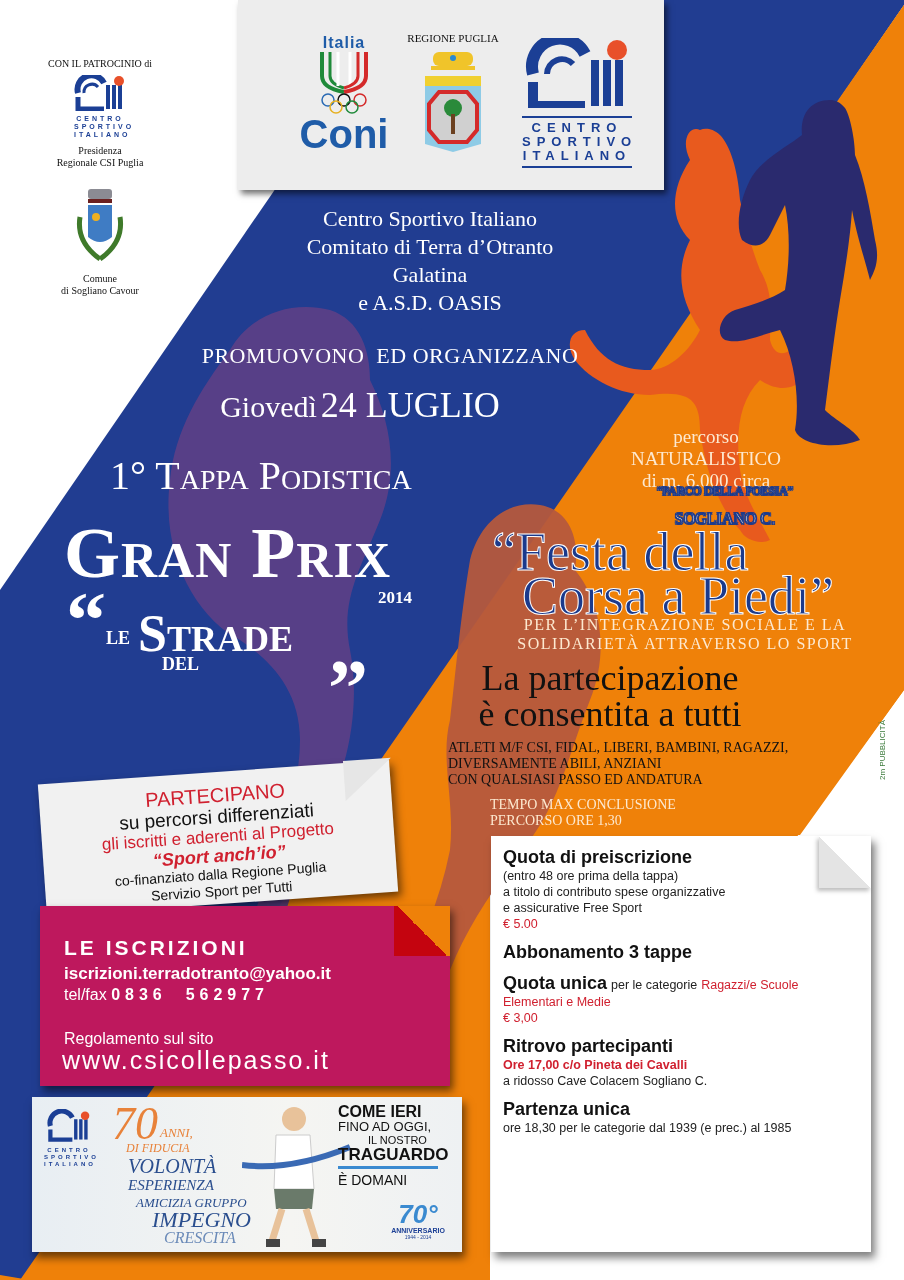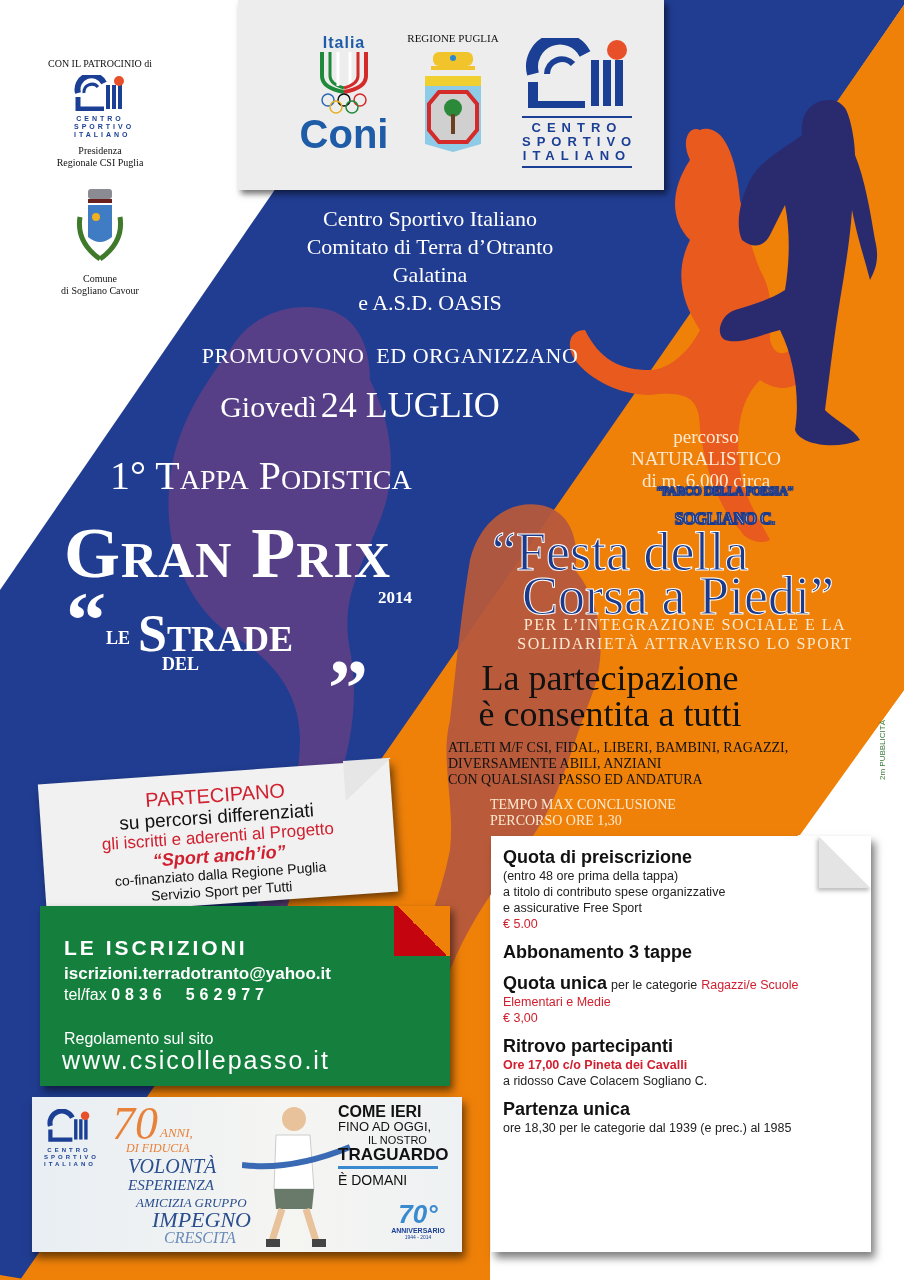--- a/index.html
+++ b/index.html
@@ -26,21 +26,21 @@
   .strade{font-weight:bold;}
   .orange-info{font-size:19px;color:#fde9d0;line-height:22px;}
   .outlined{color:#f5f0e6;-webkit-text-stroke:1px #1b3a8c;text-shadow:1px 1px 0 #1b3a8c,-1px -1px 0 #1b3a8c,1px -1px 0 #1b3a8c,-1px 1px 0 #1b3a8c;}
   .festa{color:#1b3a8c;-webkit-text-stroke:1px #fff;font-size:54px;line-height:44px;}
   .integr{color:#fde9d0;font-size:16px;letter-spacing:1.5px;line-height:19px;}
   .partec{font-size:36px;color:#111;line-height:36px;}
   .atleti{font-size:14px;color:#111;line-height:16px;}
   .tempo{font-size:14px;color:#fde9d0;line-height:16px;}
   
   .card{background:#f1f1f1;box-shadow:3px 5px 8px rgba(0,0,0,.55);}
-  .red-card{background:#15803d;box-shadow:3px 5px 8px rgba(0,0,0,.55);}
+  .red-card{background:#be185d;box-shadow:3px 5px 8px rgba(0,0,0,.55);}
   .price-card{background:#ffffff;box-shadow:4px 6px 8px rgba(0,0,0,.5);}
   .pc-title{font-family:"Liberation Sans",sans-serif;font-weight:bold;font-size:18px;color:#111;line-height:22px;}
   .pc-text{font-family:"Liberation Sans",sans-serif;font-size:12.5px;color:#222;line-height:16px;}
   .pc-red{color:#d0202f;}
   .pc-block{margin-bottom:9px;}
   .banner{background:linear-gradient(90deg,#e8eef3 0%,#f5f5f2 60%,#eef1f3 100%);box-shadow:3px 6px 8px rgba(0,0,0,.55);}
 </style>
 </head>
 <body>
 

